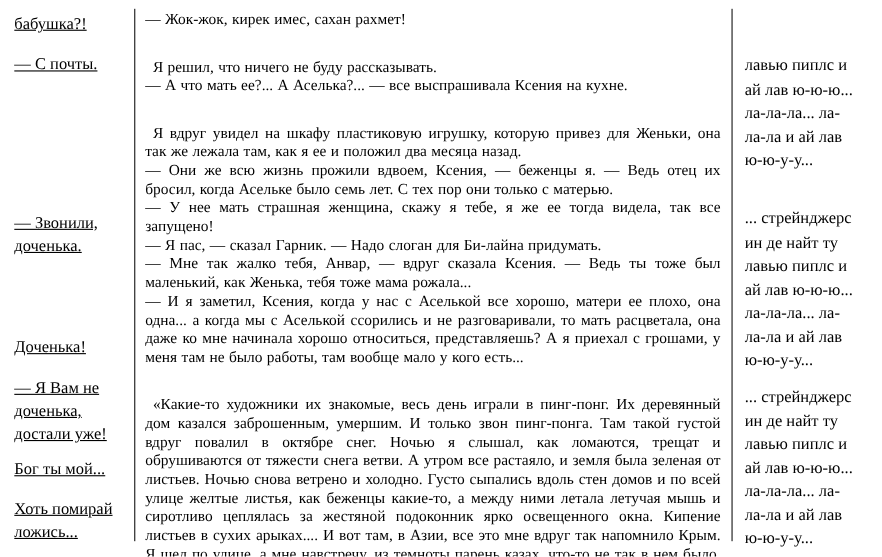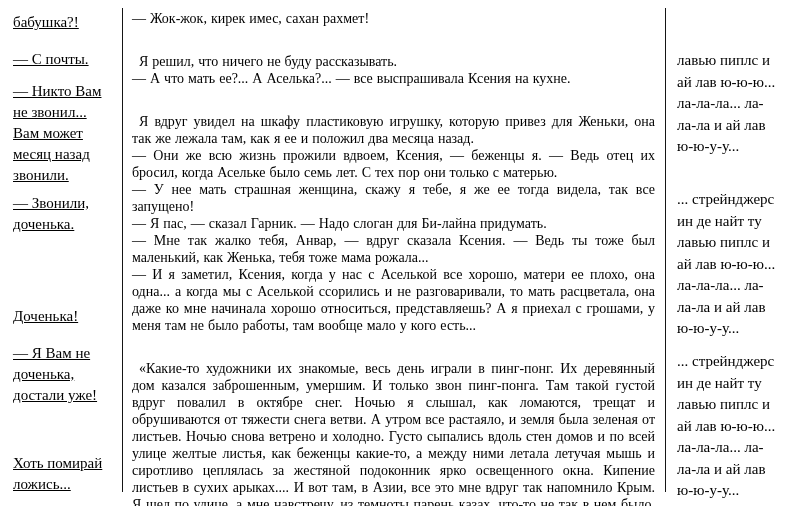--- a/index.html
+++ b/index.html
@@ -70,31 +70,27 @@
   }
 </style>
 </head>
 <body>
 
 <div class="page">
 
   <div class="left-col">
     <div class="note" style="top:12px">бабушка?!</div>
     <div class="note" style="top:49px">— С почты.</div>
-    <div class="note" style="top:81px">— Никто Вам
-не звонил...
-Вам может
-месяц назад
-звонили.</div>
     <div class="note" style="top:193px">— Звонили,
 доченька.</div>
     <div class="note" style="top:306px">Доченька!</div>
     <div class="note" style="top:343px">— Я Вам не
 доченька,
 достали уже!</div>
+    <div class="note" style="top:417px">Бог ты мой...</div>
     <div class="note" style="top:453px">Хоть помирай
 ложись...</div>
   </div>
 
   <div class="mid-col">
     <p>— Жок-жок, кирек имес, сахан рахмет!</p>
     <p class="indent">Я решил, что ничего не буду рассказывать.</p>
     <p>— А что мать ее?... А Аселька?... — все выспрашивала Ксения на кухне.</p>
     <p class="indent">Я вдруг увидел на шкафу пластиковую игрушку, которую привез для Женьки, она так же лежала там, как я ее и положил два месяца назад.</p>
     <p>— Они же всю жизнь прожили вдвоем, Ксения, — беженцы я. — Ведь отец их бросил, когда Асельке было семь лет. С тех пор они только с матерью.</p>

